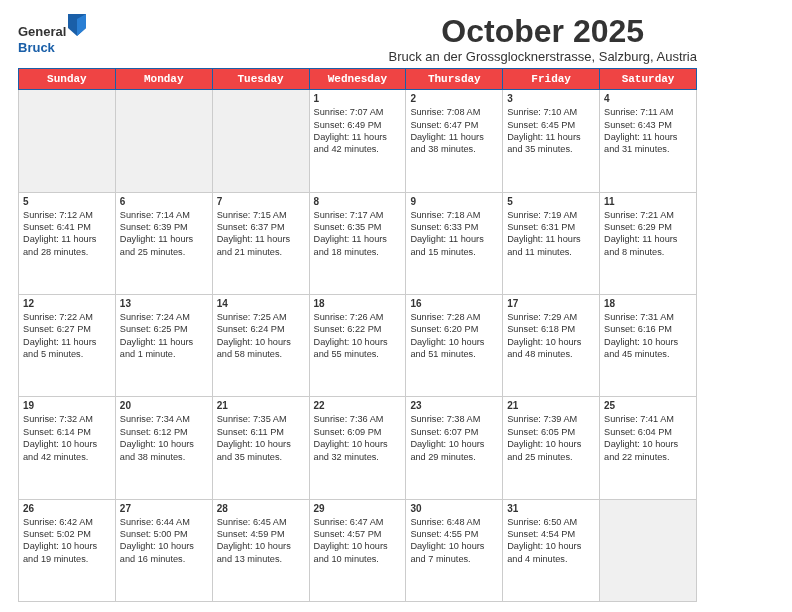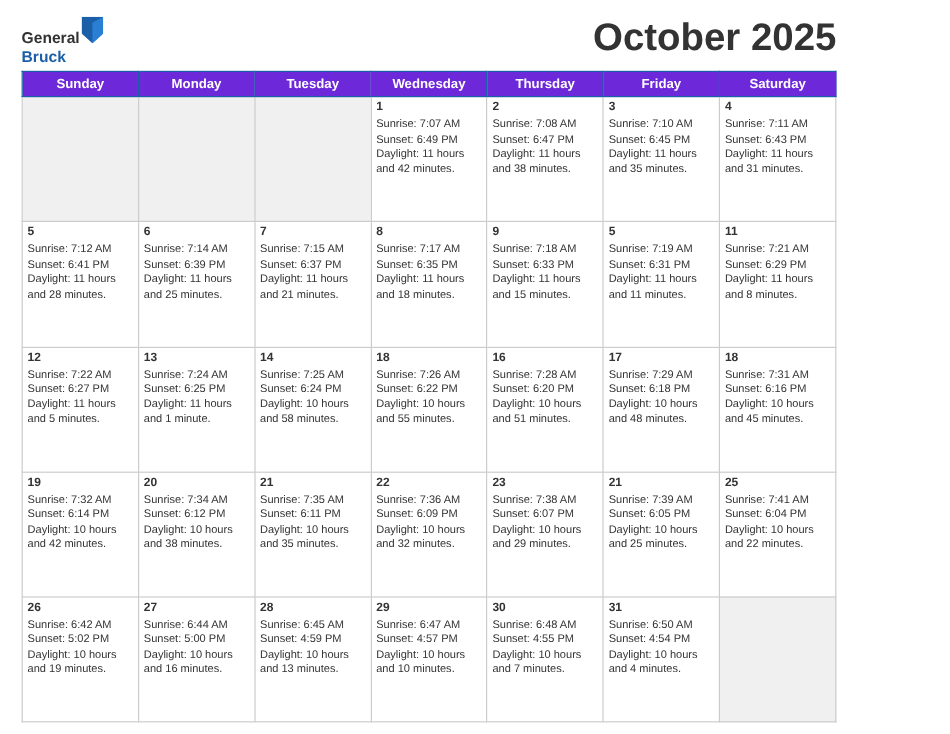--- a/index.html
+++ b/index.html
@@ -53,27 +53,28 @@
       color: #333;
     }
     .calendar {
       flex: 1;
       border: 1px solid #ccc;
       border-collapse: collapse;
       width: 100%;
       table-layout: fixed;
     }
     .calendar th {
-      background-color: #6d28d9;
+      background-color: #ef4444;
       color: #fff;
       font-size: 11px;
       font-weight: bold;
       padding: 4px 3px;
       text-align: center;
       border: 1px solid #1a5fa8;
+      font-family: Liberation Mono, monospace;
     }
     .calendar td {
       border: 1px solid #ccc;
       vertical-align: top;
       padding: 3px 4px;
       font-size: 9.2px;
       color: #333;
       background: #fff;
       height: 80px;
     }
@@ -101,20 +102,21 @@
           <span class="logo-general">General</span><svg class="logo-icon" viewBox="0 0 18 22" xmlns="http://www.w3.org/2000/svg">
               <polygon points="0,0 18,0 18,14 9,22 0,14" fill="#1a5fa8"></polygon>
               <polygon points="9,5 18,0 18,14 9,22" fill="#2a7fd4"></polygon>
             </svg><br>
           <span class="logo-blue">Bruck</span>
         </div>
       </div>
     </div>
     <div class="title-block">
       <div class="month-title">October 2025</div>
+      <div class="location-title">Bruck an der Grossglocknerstrasse, Salzburg, Austria</div>
     </div>
   </div>
 
   <table class="calendar">
     <thead>
       <tr>
       <th>Sunday</th>
           <th>Monday</th>
           <th>Tuesday</th>
           <th>Wednesday</th>

